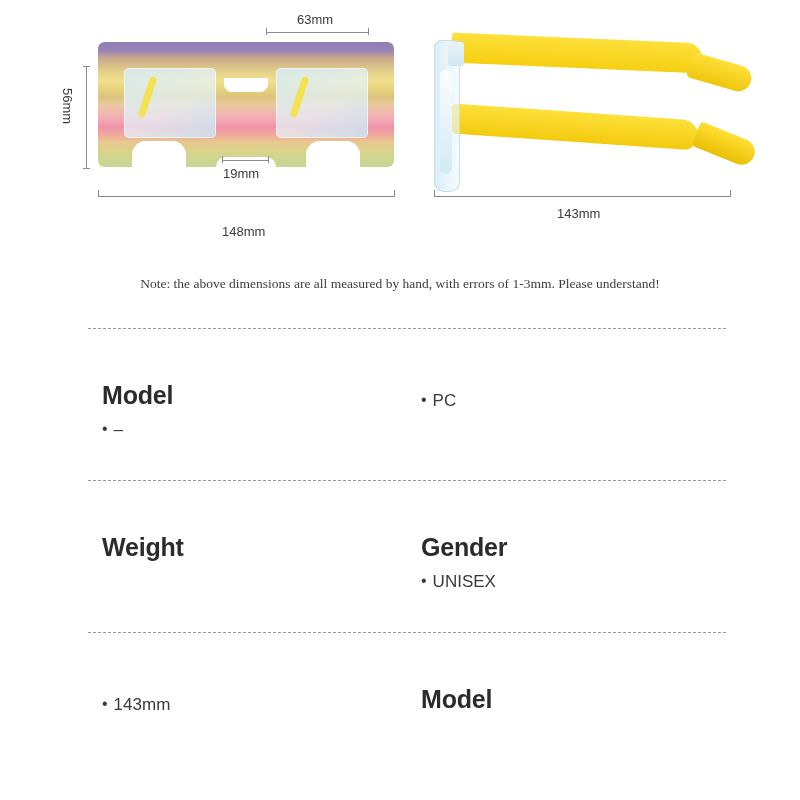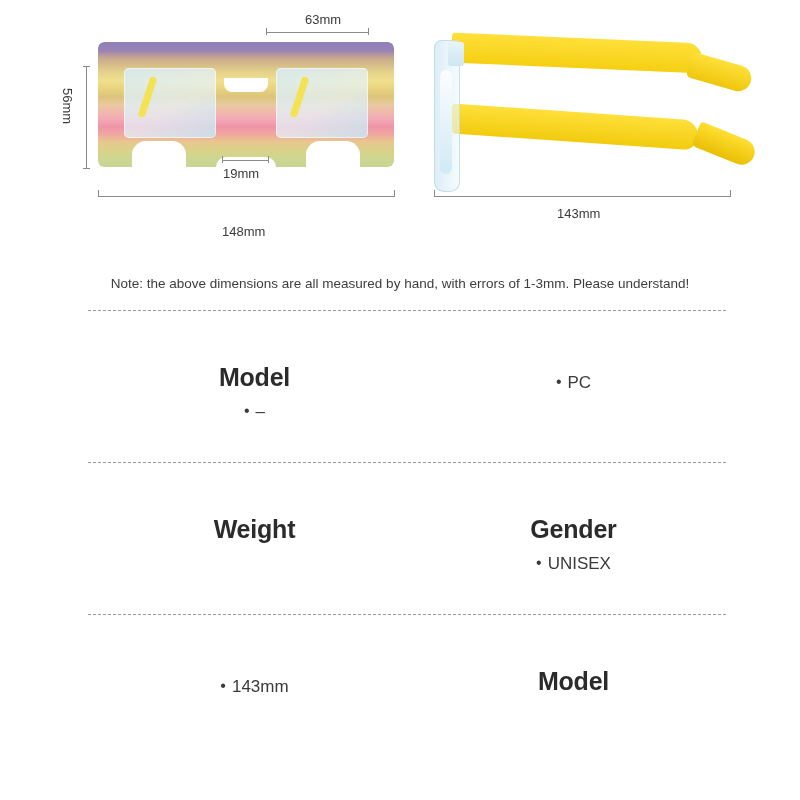--- a/index.html
+++ b/index.html
@@ -206,29 +206,29 @@
 
   
   .note {
     position: absolute;
     left: 0;
     top: 276px;
     width: 800px;
     text-align: center;
     font-size: 13.5px;
     color: #3d3d3d;
+    font-family: Liberation Serif, serif;
   }
 
   
   .spec-table {
     position: absolute;
     left: 88px;
-    top: 310px;
+    top: 328px;
     width: 638px;
-    text-align: center;
   }
   .divider {
     height: 0;
     border-top: 1px dashed #9a9a9a;
   }
   .spec-row {
     display: flex;
     width: 100%;
   }
   .spec-cell {
@@ -259,21 +259,21 @@
 </head>
 <body>
 
 <div class="diagram">
 
   <div>
 
     <div class="hline" style="left:266px; top:32px; width:102px;"></div>
     <div class="tick" style="left:266px; top:28px;"></div>
     <div class="tick" style="left:368px; top:28px;"></div>
-    <div class="dim-label" style="left:297px; top:12px;margin-left:8px;">63mm</div>
+    <div class="dim-label" style="left:297px; top:12px;">63mm</div>
 
     <div class="front-glasses">
       <div class="front-stripes"></div>
       <div class="lens left">
         <div class="lens-glint"></div>
       </div>
       <div class="lens right">
         <div class="lens-glint"></div>
       </div>
       <div class="bridge-cut"></div>

